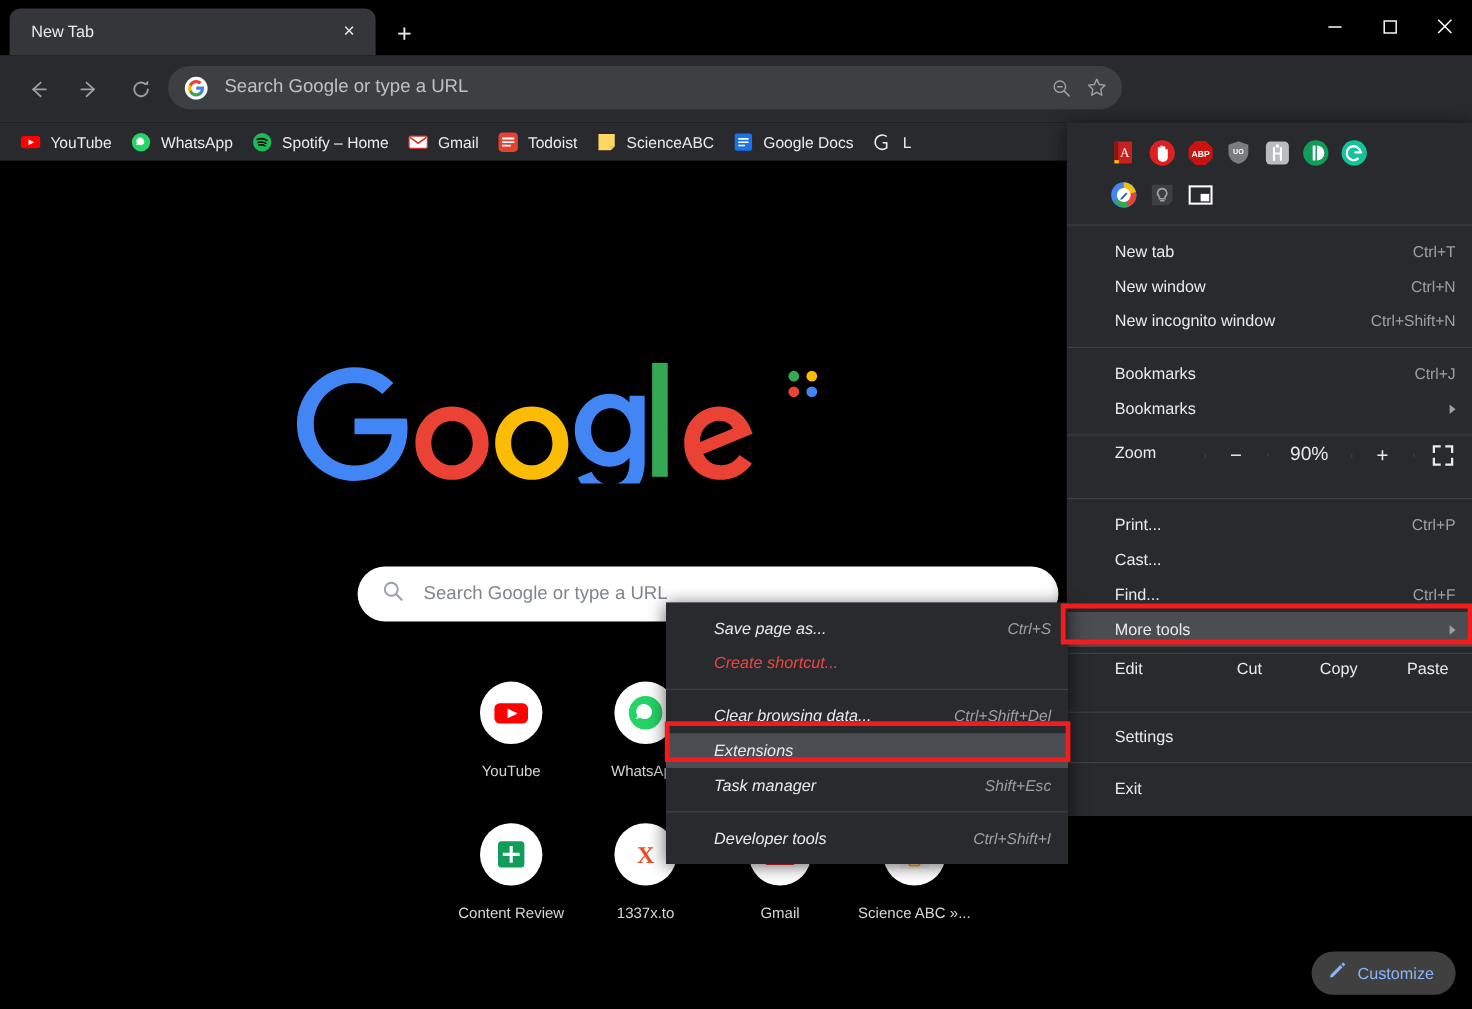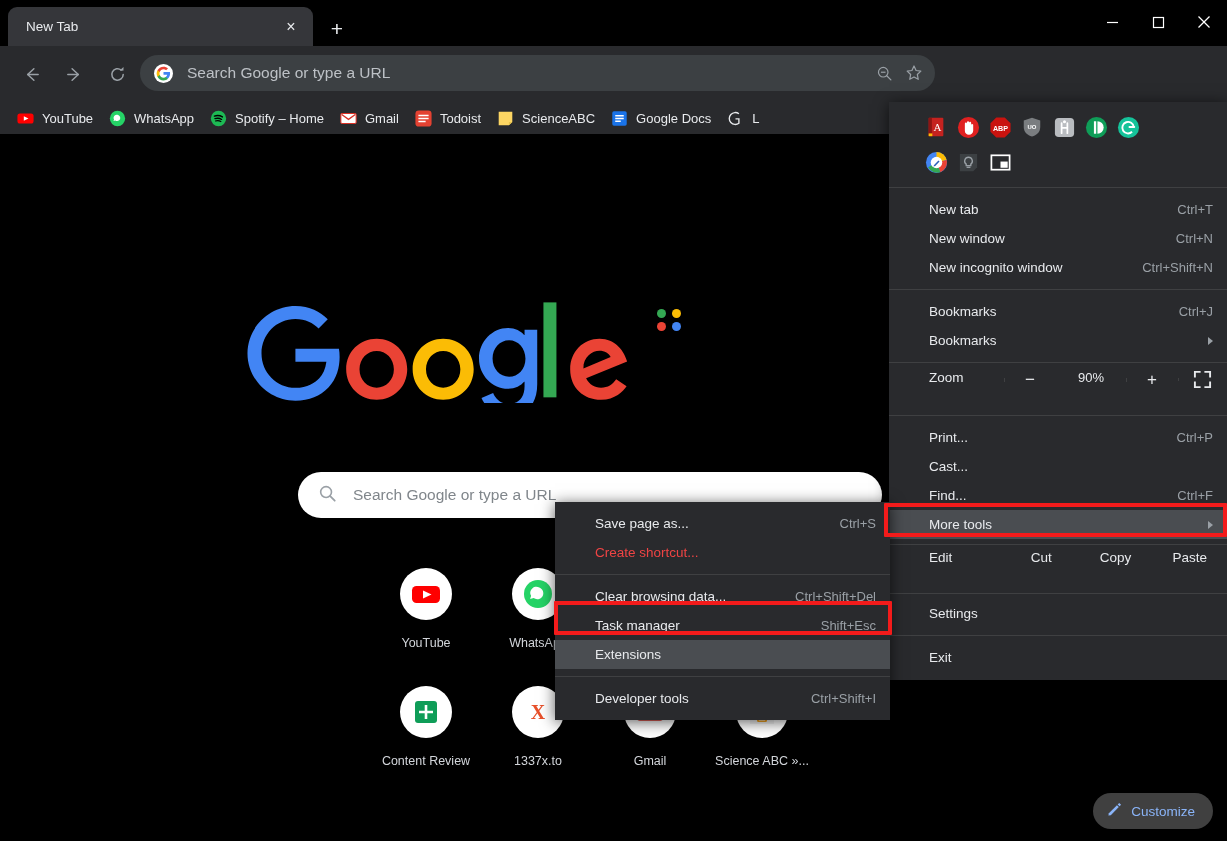--- a/index.html
+++ b/index.html
@@ -173,21 +173,21 @@
   }
   .customize-label { color: #8ab4f8; font-size: 13.5px; margin-left: 9px; }
 
   
   .menu {
     position: absolute; background: #292a2d;
     box-shadow: 0 2px 14px rgba(0,0,0,0.65);
     padding: 0; font-size: 13.5px; color: #e8eaed;
   }
   #chrome-menu { left: 889px; top: 102px; width: 338px; padding-top: 8px; }
-  #more-tools-menu { left: 555px; top: 502px; width: 335px; padding: 7px 0; }
+  #more-tools-menu { left: 555px; top: 502px; width: 335px; padding: 7px 0; font-style: italic; }
   .mi {
     height: 29px; display: flex; align-items: center;
     padding: 0 14px 0 40px; position: relative; white-space: nowrap;
   }
   .mi.hl { background: #4a4d51; }
   .mi.disabled { color: #ef4444; }
   .mi-label { flex: 1; overflow: hidden; text-overflow: ellipsis; }
   .mi-accel { color: #9aa0a6; font-size: 13px; margin-left: 18px; }
   .mi-arrow {
     width: 0; height: 0; margin-left: 12px;
@@ -209,21 +209,21 @@
   .split-row .cell {
     display: flex; align-items: center; justify-content: center;
     position: relative;
   }
   .split-row .cell + .cell::before {
     content: ''; position: absolute; left: 0; top: 8px; bottom: 8px;
     width: 1px; background: #3f4042;
   }
   .zoom-label { padding-left: 40px; justify-content: flex-start !important; width: 115px; }
   .zoom-minus { width: 52px; font-size: 17px; color: #e8eaed; }
-  .zoom-val { width: 70px; font-size: 13px; }
+  .zoom-val { width: 70px; font-size: 16px; }
   .zoom-plus { width: 52px; font-size: 17px; color: #e8eaed; }
   .zoom-full { flex: 1; }
   .edit-label { padding-left: 40px; justify-content: flex-start !important; width: 115px; }
   .edit-cell { flex: 1; font-size: 13.5px; }
 
   
   .anno {
     position: absolute; border: 4px solid #f31b1b; pointer-events: none;
     z-index: 60; border-radius: 1px;
   }
@@ -696,27 +696,27 @@
     <div class="mi disabled">
       <span class="mi-label">Create shortcut...</span>
     </div>
 
     <div class="sep"></div>
 
     <div class="mi">
       <span class="mi-label">Clear browsing data...</span>
       <span class="mi-accel">Ctrl+Shift+Del</span>
     </div>
+    <div class="mi hl" id="extensions-item">
+      <span class="mi-label">Extensions</span>
+    </div>
     <div class="mi">
       <span class="mi-label">Task manager</span>
       <span class="mi-accel">Shift+Esc</span>
     </div>
-    <div class="mi hl" id="extensions-item">
-      <span class="mi-label">Extensions</span>
-    </div>
 
     <div class="sep"></div>
 
     <div class="mi">
       <span class="mi-label">Developer tools</span>
       <span class="mi-accel">Ctrl+Shift+I</span>
     </div>
   </div>
 
   <div class="anno" style="left:884px; top:503px; width:343px; height:34px;"></div>

